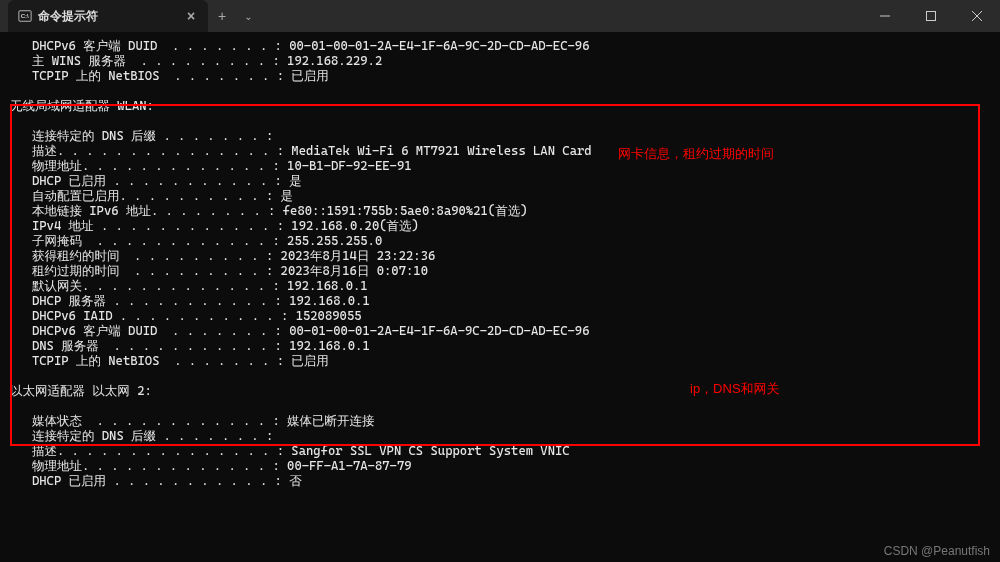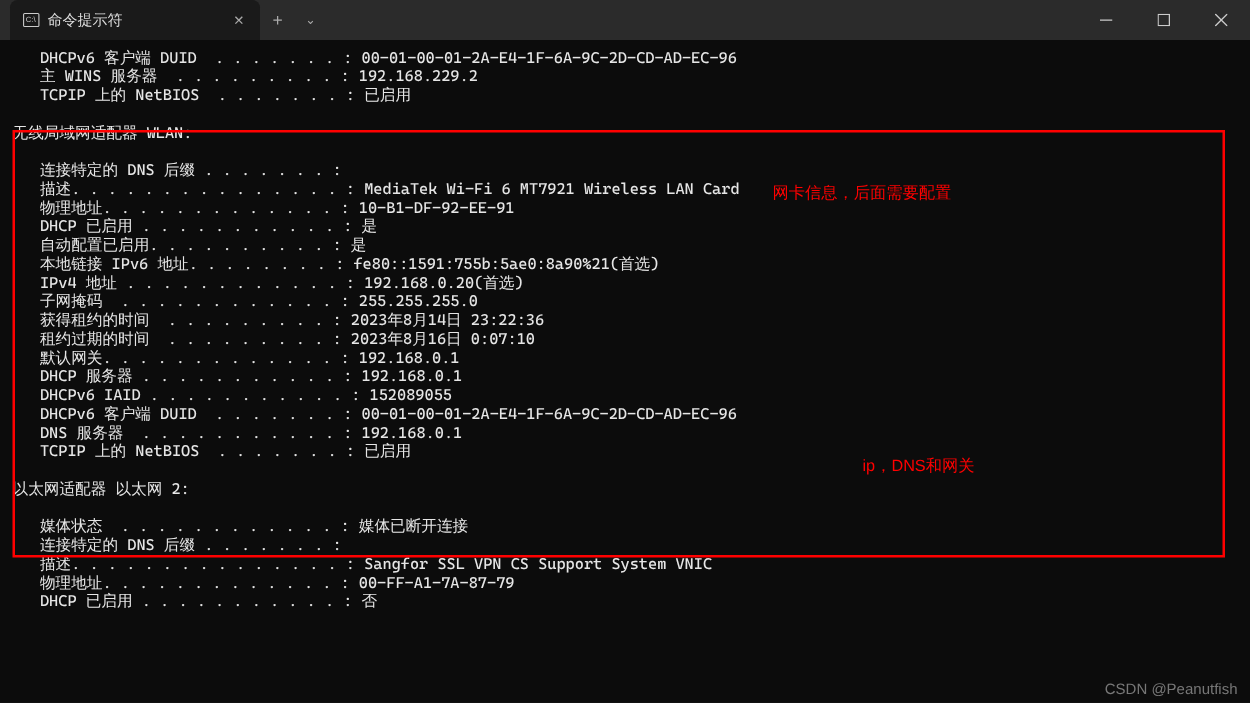--- a/index.html
+++ b/index.html
@@ -23,20 +23,21 @@
       display: flex;
       align-items: center;
       gap: 6px;
       padding: 0 10px;
       height: 100%;
       background: #1a1a1a;
       border-top-left-radius: 6px;
       border-top-right-radius: 6px;
       margin-left: 8px;
       width: 200px;
+      font-weight: bold;
     }
     .tab-icon { width: 14px; height: 14px; display: inline-flex; }
     .tab-title { font-size: 12px; color: #ddd; flex: 1; }
     .tab-close { width: 14px; color: #aaa; font-size: 14px; text-align: center; cursor: pointer; }
     .newtab { padding: 0 10px; color: #aaa; font-size: 14px; cursor: pointer; }
     .dropdown { padding: 0 8px; color: #aaa; font-size: 10px; cursor: pointer; }
     .win-controls { margin-left: auto; display: flex; }
     .win-btn { width: 46px; height: 32px; display: flex; align-items: center; justify-content: center; color: #ccc; cursor: pointer; }
     .terminal {
       position: absolute;
@@ -135,16 +136,16 @@
 以太网适配器 以太网 2:
 
    媒体状态  . . . . . . . . . . . . : 媒体已断开连接
    连接特定的 DNS 后缀 . . . . . . . :
    描述. . . . . . . . . . . . . . . : Sangfor SSL VPN CS Support System VNIC
    物理地址. . . . . . . . . . . . . : 00-FF-A1-7A-87-79
    DHCP 已启用 . . . . . . . . . . . : 否</div>
 
 <div class="redbox" style="left:10px; top:104px; width:970px; height:342px;"></div>
 
-<div class="anno" style="left:618px; top:145px;">网卡信息，后面需要配置</div>
-<div class="anno" style="left:690px; top:364px;">ip，DNS和网关</div>
+<div class="anno" style="left:618px; top:145px;">网卡信息，租约过期的时间</div>
+<div class="anno" style="left:690px; top:380px;">ip，DNS和网关</div>
 
 <div class="watermark">CSDN @Peanutfish</div>
 
 </body></html>

